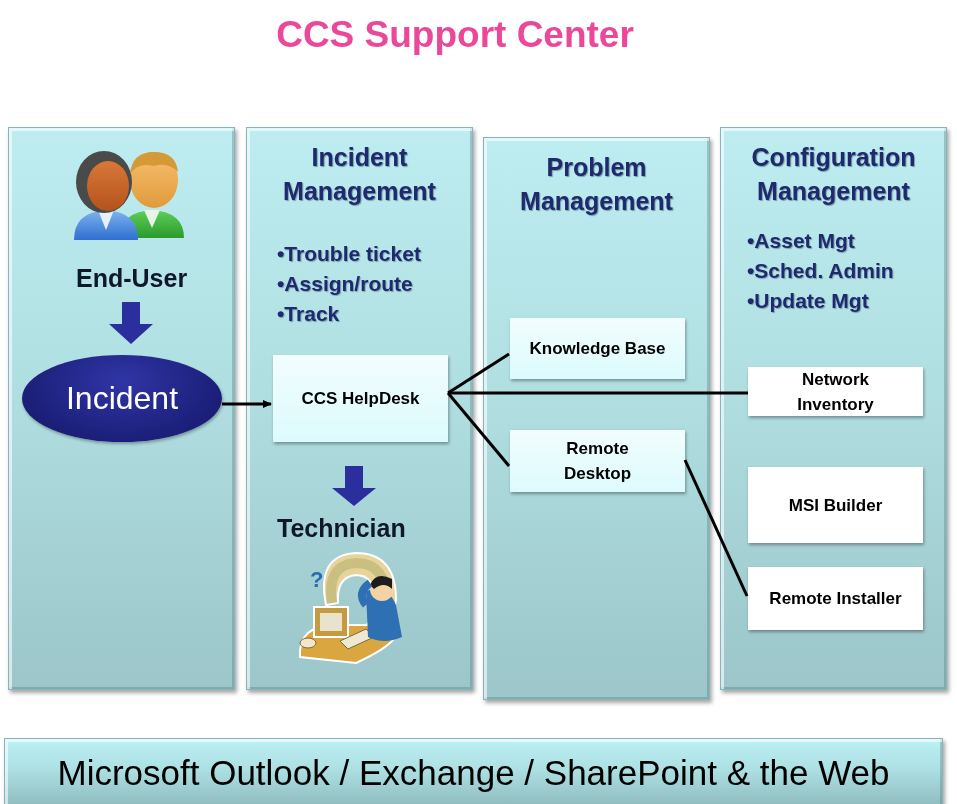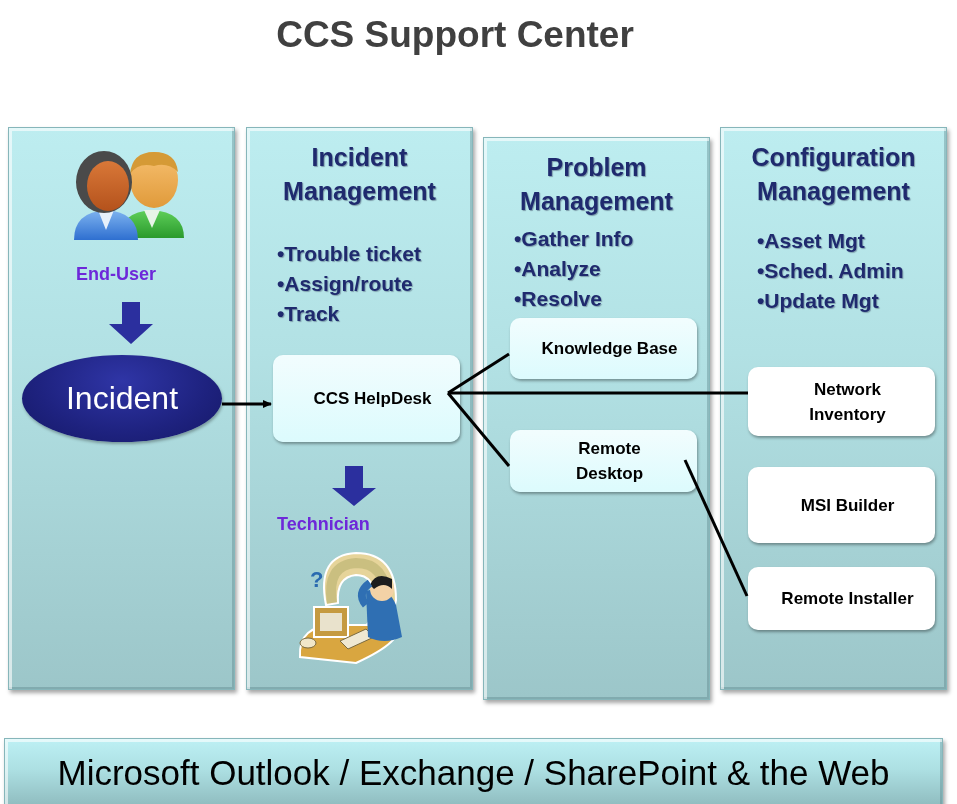--- a/index.html
+++ b/index.html
@@ -3,21 +3,21 @@
 <meta charset="utf-8">
 <style>
   html, body { margin: 0; padding: 0; }
   body {
     width: 957px; height: 804px; position: relative; overflow: hidden;
     background: #ffffff;
     font-family: "Liberation Sans", sans-serif;
   }
   .title {
     position: absolute; left: 0; top: 14px; width: 910px; text-align: center;
-    font-size: 37px; font-weight: bold; color: #404040;
+    font-size: 37px; font-weight: bold; color: #ec4899;
   }
   .col {
     position: absolute; top: 127px; height: 563px; width: 227px;
     background: linear-gradient(to bottom, #bdedf0 0%, #b2e1e4 40%, #9cc6c9 100%);
     border: 1px solid #86b6ba;
     box-shadow: 2px 3px 4px rgba(0,0,0,0.35), inset 3px 3px 0 rgba(255,255,255,0.6), inset -2px -2px 0 rgba(80,120,125,0.35);
     box-sizing: border-box;
   }
   #col1 { left: 8px; }
   #col2 { left: 246px; }
@@ -28,30 +28,29 @@
     color: #1f2a6e; font-weight: bold; font-size: 25px; line-height: 34px;
     text-shadow: 1px 1px 1px rgba(0,0,40,0.35);
   }
   .bullets {
     position: absolute; margin: 0; padding: 0; list-style: none;
     color: #1f2a6e; font-weight: bold; font-size: 21px; line-height: 30px;
     text-shadow: 1px 1px 1px rgba(0,0,40,0.3);
   }
   .bullets li::before { content: "\2022 "; }
   .box {
-    position: absolute; border-radius: 10px; text-align: center;
+    position: absolute; border-radius: 0; text-align: center;
     display: flex; align-items: center; justify-content: center;
     font-weight: bold; font-size: 17px; line-height: 25px; color: #000;
     box-shadow: 1px 2px 3px rgba(0,0,0,0.35);
     background: linear-gradient(to bottom, #f2fdfe 0%, #dcfbfd 100%);
-    padding-left: 12px;
   }
   .box.white { background: #ffffff; }
   .label-black {
-    position: absolute; font-weight: bold; font-size: 18px; color: #6d28d9;
+    position: absolute; font-weight: bold; font-size: 25px; color: #0f172a;
   }
   .incident {
     position: absolute; left: 22px; top: 355px; width: 200px; height: 87px;
     border-radius: 50%;
     background: radial-gradient(ellipse at 50% 30%, #2f35a6 0%, #1e227f 60%, #151866 100%);
     color: #fff; font-size: 32px; display: flex; align-items: center; justify-content: center;
     box-shadow: 1px 2px 3px rgba(0,0,0,0.3);
   }
   .down-arrow { position: absolute; }
   .bottom-bar {
@@ -142,47 +141,42 @@
   <circle cx="86" cy="44" r="12" fill="#f3d2a6"></circle>
   <path d="M74 40 Q80 26 96 34 L96 44 Q88 36 78 44 Z" fill="#1d1d1d"></path>
   <path d="M70 60 Q60 48 74 38" stroke="#2f6fb3" stroke-width="8" fill="none"></path>
 </svg>
 
 <div class="col" id="col3">
   <div class="col-head" style="top:12px">
     <div>Problem</div>
     <div>Management</div>
   </div>
-  <ul class="bullets" style="left:30px;top:86px">
-    <li>Gather Info</li>
-    <li>Analyze</li>
-    <li>Resolve</li>
-  </ul>
 </div>
 
 <div class="box" style="left:510px;top:318px;width:175px;height:61px">Knowledge Base</div>
 
 <div class="box" style="left:510px;top:430px;width:175px;height:62px;flex-direction:column">
   <div>Remote</div>
   <div>Desktop</div>
 </div>
 
 <div class="col" id="col4">
   <div class="col-head" style="top:12px">
     <div>Configuration</div>
     <div>Management</div>
   </div>
-  <ul class="bullets" style="left:36px;top:98px">
+  <ul class="bullets" style="left:26px;top:98px">
     <li>Asset Mgt</li>
     <li>Sched. Admin</li>
     <li>Update Mgt</li>
   </ul>
 </div>
 
-<div class="box white" style="left:748px;top:367px;width:175px;height:69px;flex-direction:column">
+<div class="box white" style="left:748px;top:367px;width:175px;height:49px;flex-direction:column">
   <div>Network</div>
   <div>Inventory</div>
 </div>
 
 <div class="box white" style="left:748px;top:467px;width:175px;height:76px">MSI Builder</div>
 
 <div class="box white" style="left:748px;top:567px;width:175px;height:63px">Remote Installer</div>
 
 <svg class="lines" width="957" height="804">
   <defs>

